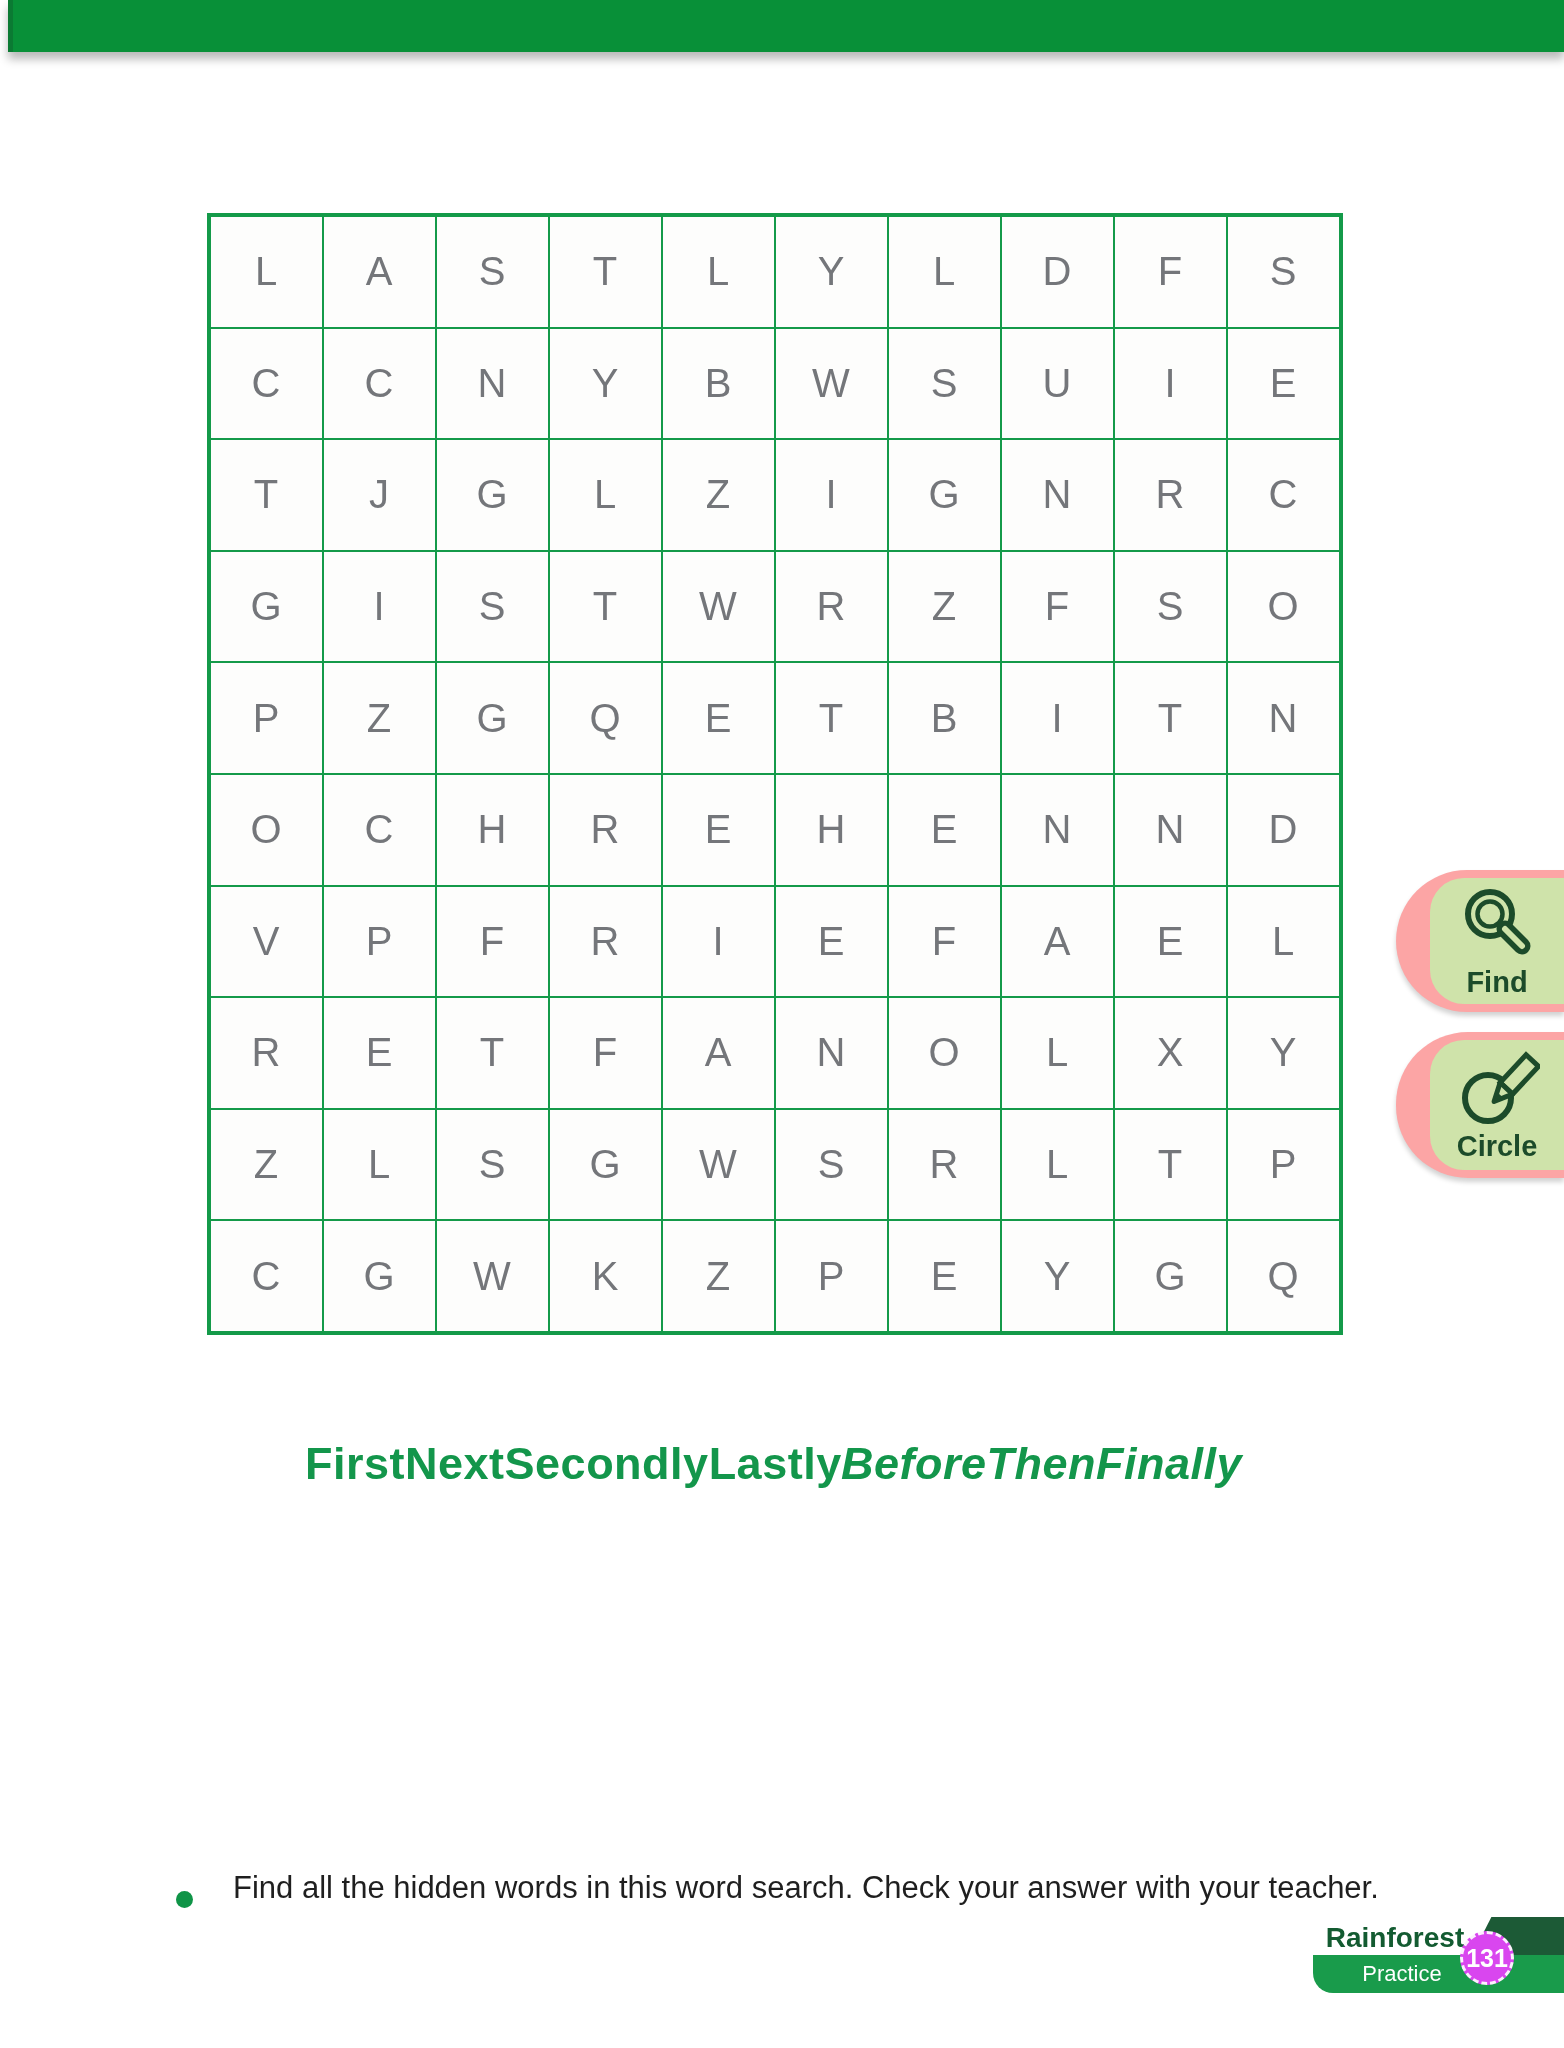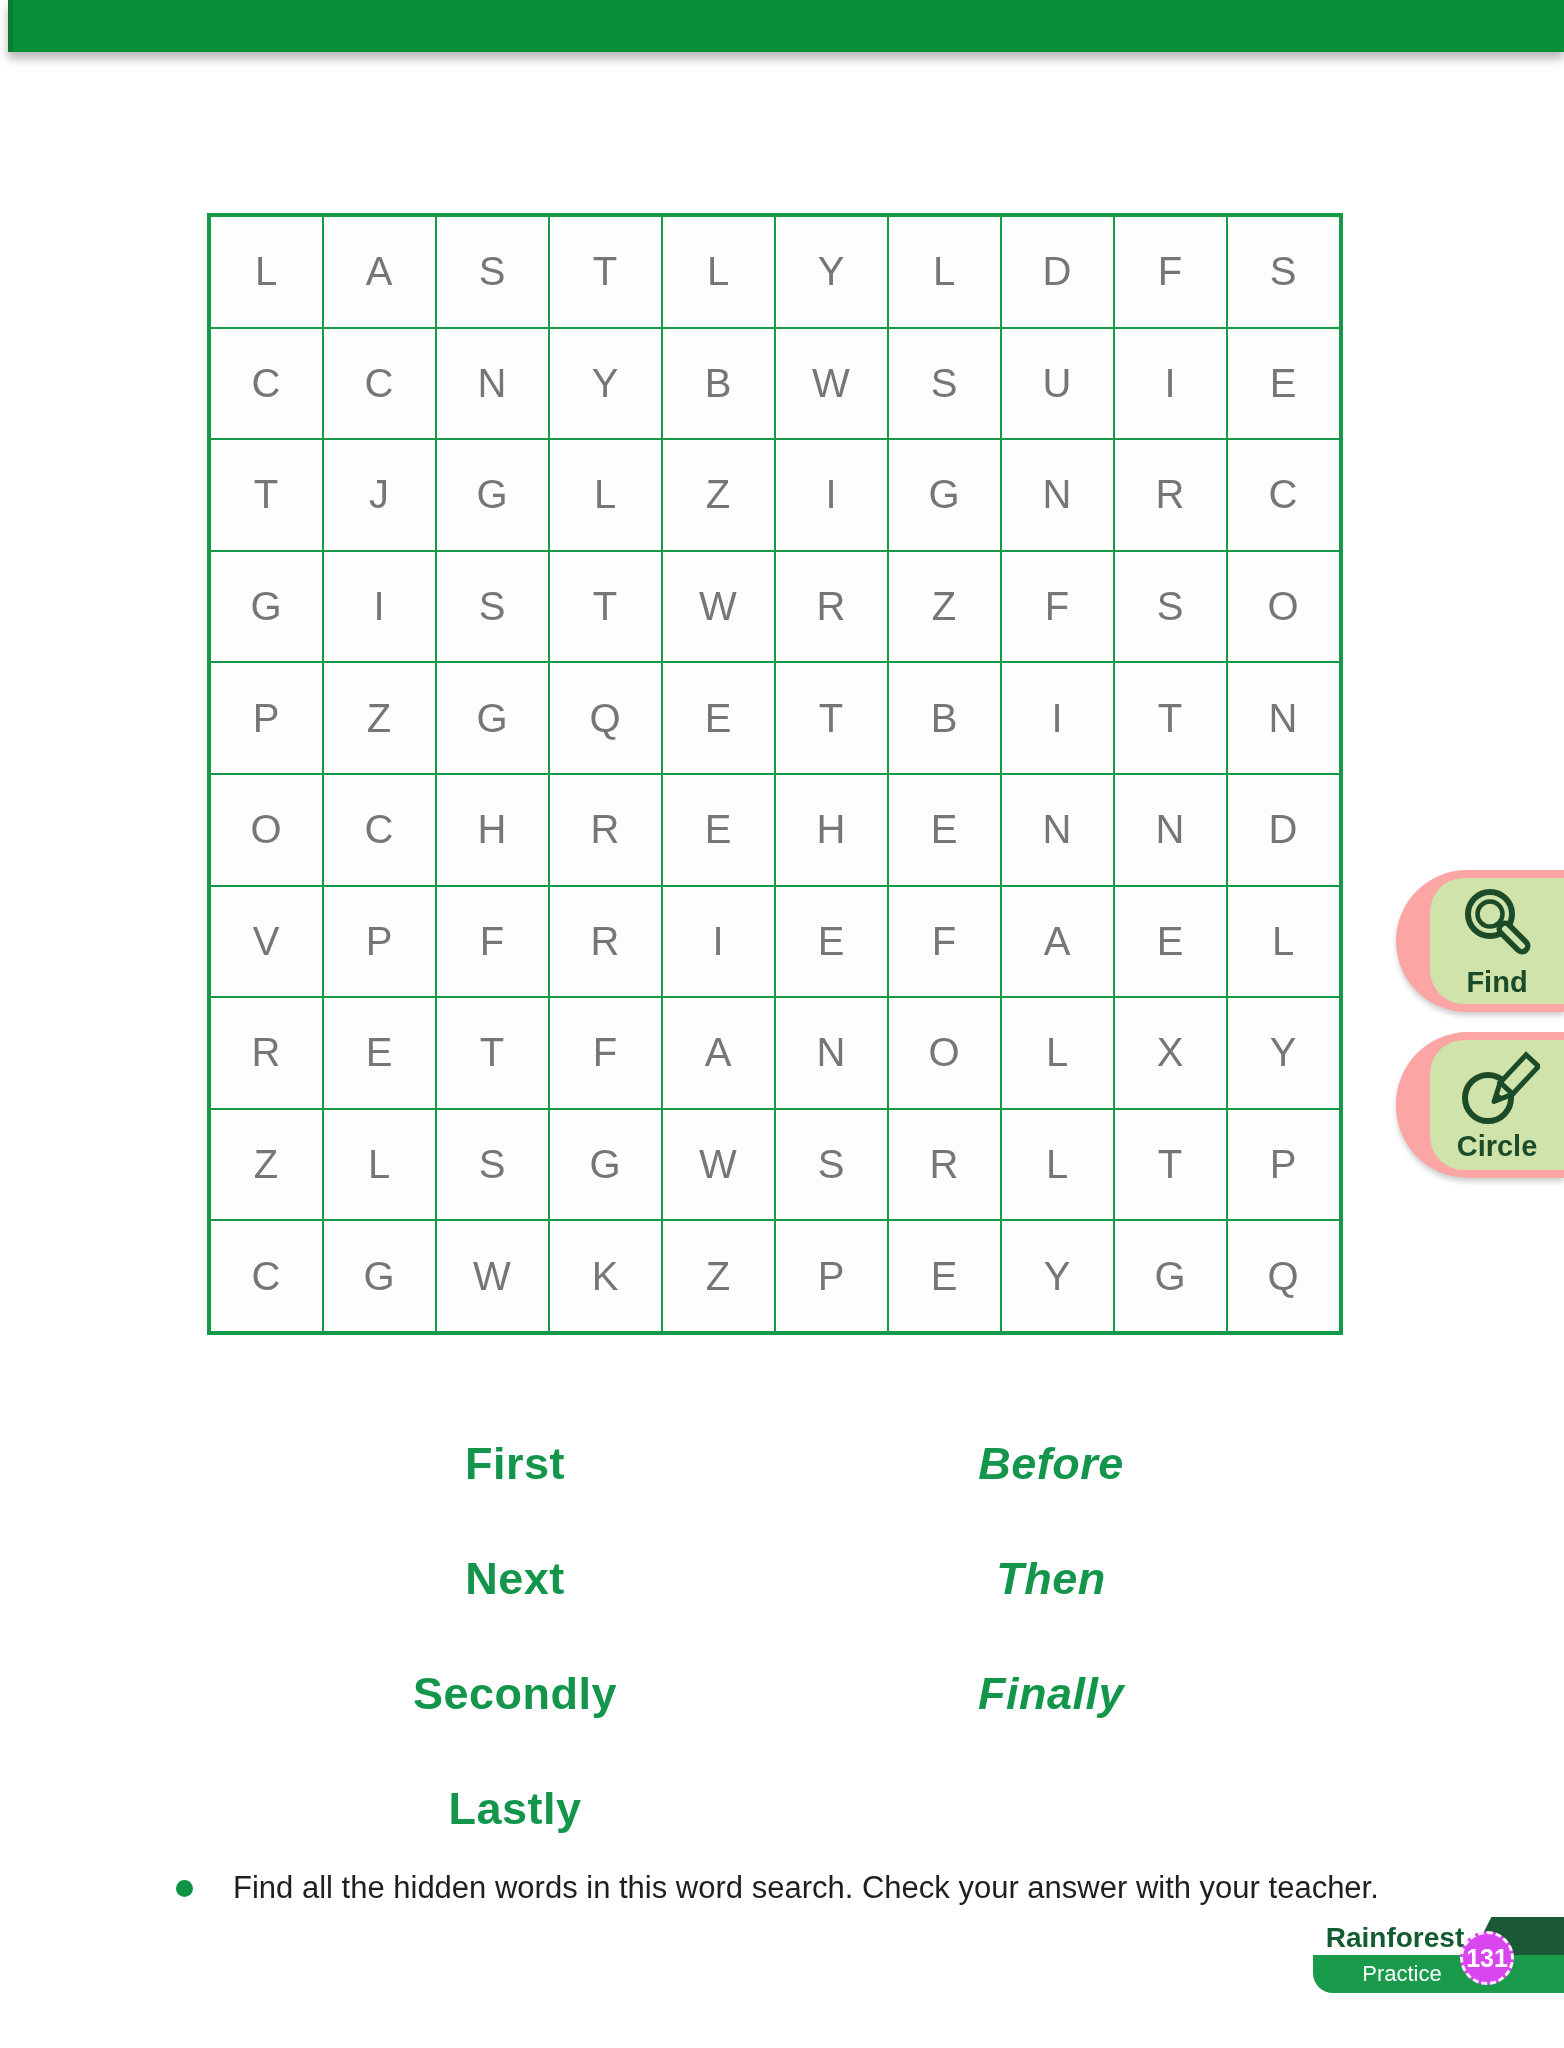--- a/index.html
+++ b/index.html
@@ -41,33 +41,33 @@
     display:flex;flex-direction:column;align-items:center;justify-content:center;
   }
   .side-tab .label{
     color:#1c4b2a;font-weight:bold;font-size:29px;margin-top:-4px;
   }
   .side-tab svg{display:block;}
 
   
   .word-col{
     position:absolute;top:1406px;width:420px;
-    display:flex;flex-direction:column;
+    display:flex;flex-direction:row;
   }
   .word-col-left{left:305px;}
   .word-col-right{left:841px;font-style:italic;}
   .word{
     height:115px;display:flex;align-items:center;justify-content:center;
     color:#13964b;font-size:45px;font-weight:bold;letter-spacing:.5px;
   }
 
   
   .instruction{
     position:absolute;left:176px;top:1868px;right:60px;
-    display:flex;align-items:flex-start;
+    display:flex;align-items:flex-end;
   }
   .bullet-dot{
     width:17px;height:17px;border-radius:50%;background:#0f9447;
     margin-top:12px;flex:0 0 auto;
   }
   .instruction .text{
     margin-left:40px;font-size:31px;color:#1f1f1f;line-height:40px;
   }
 
   

